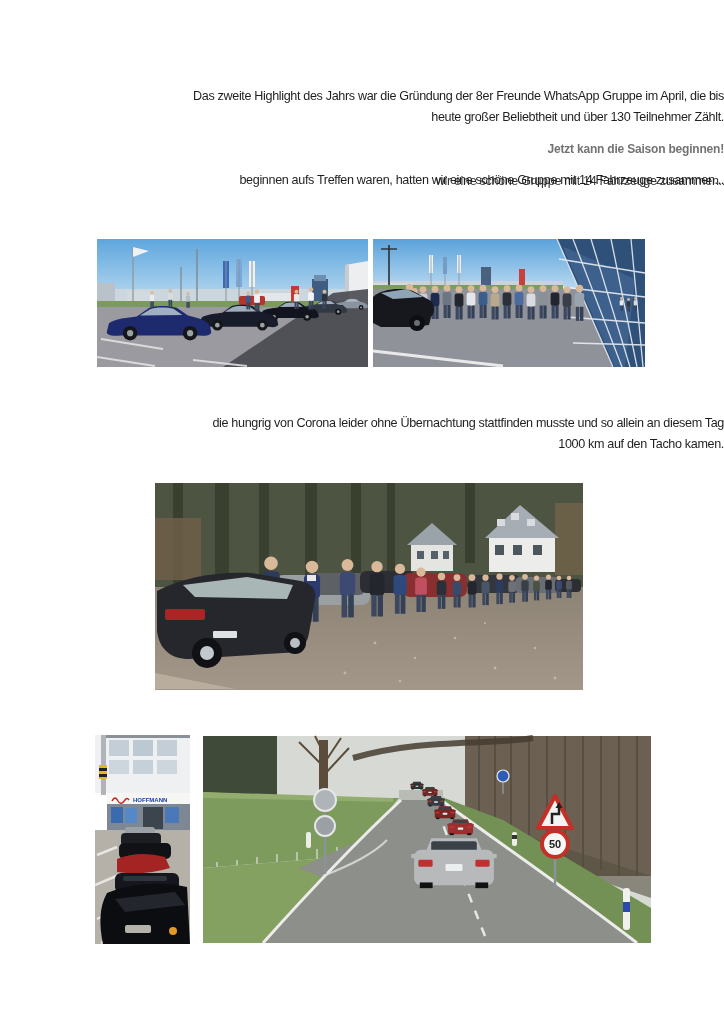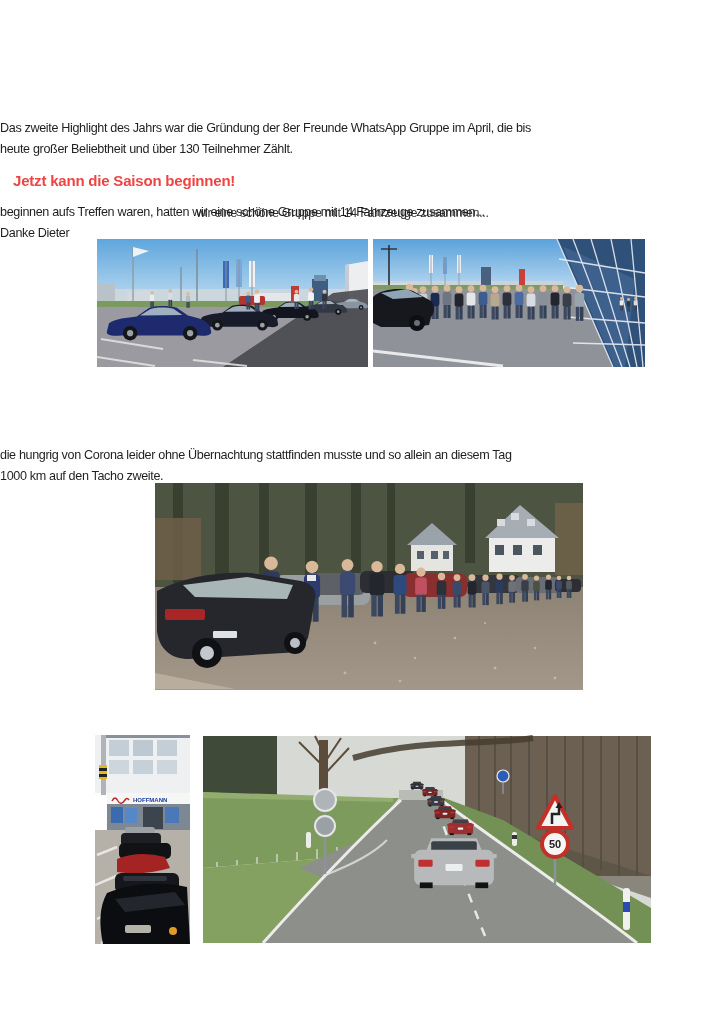--- a/index.html
+++ b/index.html
@@ -1,20 +1,20 @@
 <!DOCTYPE html>
 <html><head>
 <meta charset="utf-8">
 <style>
   html,body{margin:0;padding:0;background:#ffffff;}
   .page{position:relative;width:724px;height:1024px;background:#ffffff;overflow:hidden;
         font-family:"Liberation Sans",sans-serif;color:#1f1f1f;}
-  .tblock{position:absolute;left:0;right:0;text-align:left;margin-top:32px;}
+  .tblock{position:absolute;left:0;right:0;text-align:right;}
   .tline{font-size:12.6px;letter-spacing:-0.35px;line-height:21px;white-space:nowrap;}
-  .doc-heading{font-size:15px;font-weight:bold;letter-spacing:-0.2px;line-height:24px;white-space:nowrap;color:#ef4444;padding-left:13px;}
+  .doc-heading{font-size:12px;font-weight:bold;letter-spacing:-0.2px;line-height:24px;white-space:nowrap;color:#737373;padding-left:13px;}
   .overlap-wrap{position:relative;display:inline-block;}
   .overlap-b{position:absolute;left:4px;top:1.3px;opacity:.92;}
   .ph{position:absolute;}
   .ph svg{display:block;}
 </style>
 </head>
 <body>
 
 <div class="page">
 
@@ -53,21 +53,20 @@
     <div class="tline">Das zweite Highlight des Jahrs war die Gründung der 8er Freunde WhatsApp Gruppe im April, die bis</div>
     <div class="tline">heute großer Beliebtheit und über 130 Teilnehmer Zählt.</div>
   </div>
 
   <div class="tblock" style="top:137px">
     <div class="doc-heading">Jetzt kann die Saison beginnen!</div>
   </div>
 
   <div class="tblock" style="top:170px">
     <div class="tline"><span>beginnen aufs Treffen waren, hatten </span><span class="overlap-wrap"><span>wir eine schöne Gruppe mit 14 Fahrzeuge zusammen...</span><span class="overlap-b">wir eine schöne Gruppe mit 14 Fahrzeuge zusammen...</span></span></div>
-    <div class="tline">Danke Dieter</div>
   </div>
 
   <div class="ph" style="left:97px;top:239px">
     <svg width="271" height="128" viewBox="0 0 271 128" role="img" aria-label="Row of dark blue BMW 8 Series coupes parked at Motorworld Böblingen under blue sky with flags and buildings">
       <defs>
           <linearGradient id="skyA" x1="0" y1="0" x2="0" y2="1">
         <stop offset="0" stop-color="#5ea6dd"></stop>
             <stop offset="1" stop-color="#c6e0f2"></stop>
           </linearGradient>
         </defs>
@@ -188,21 +187,21 @@
         <path d="M0,58 C8,50 28,48 40,52 L58,62 C62,66 62,74 58,78 L56,86 L40,88 L8,88 L0,84 Z" fill="#17181e"></path>
         <polygon points="8,54 34,50 50,58 20,60" fill="#8fa5b5"></polygon>
         <circle cx="44" cy="84" r="8" fill="#0e0f12"></circle>
           <circle cx="44" cy="84" r="3" fill="#6a7076"></circle>
       </g>
     </svg>
   </div>
 
   <div class="tblock" style="top:413px">
     <div class="tline">die hungrig  von Corona leider ohne Übernachtung stattfinden musste und so allein an diesem Tag</div>
-    <div class="tline">1000 km auf den Tacho zweite.</div>
+    <div class="tline">1000 km auf den Tacho kamen.</div>
   </div>
 
   <div class="ph" style="left:155px;top:483px">
     <svg width="428" height="207" viewBox="0 0 428 207" role="img" aria-label="Participants lined up beside their cars on a gravel parking area in the Siegerland, dark BMW 850 in foreground">
       <defs>
           <linearGradient id="gravC" x1="0" y1="0" x2="0" y2="1">
         <stop offset="0" stop-color="#8d8374"></stop>
             <stop offset="1" stop-color="#a3978a"></stop>
           </linearGradient>
         </defs>

